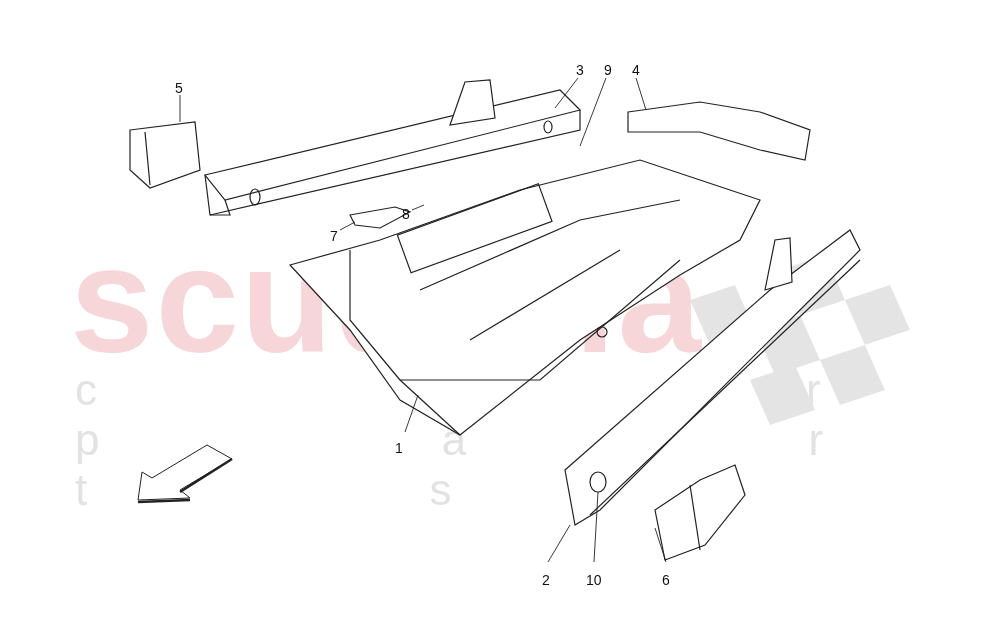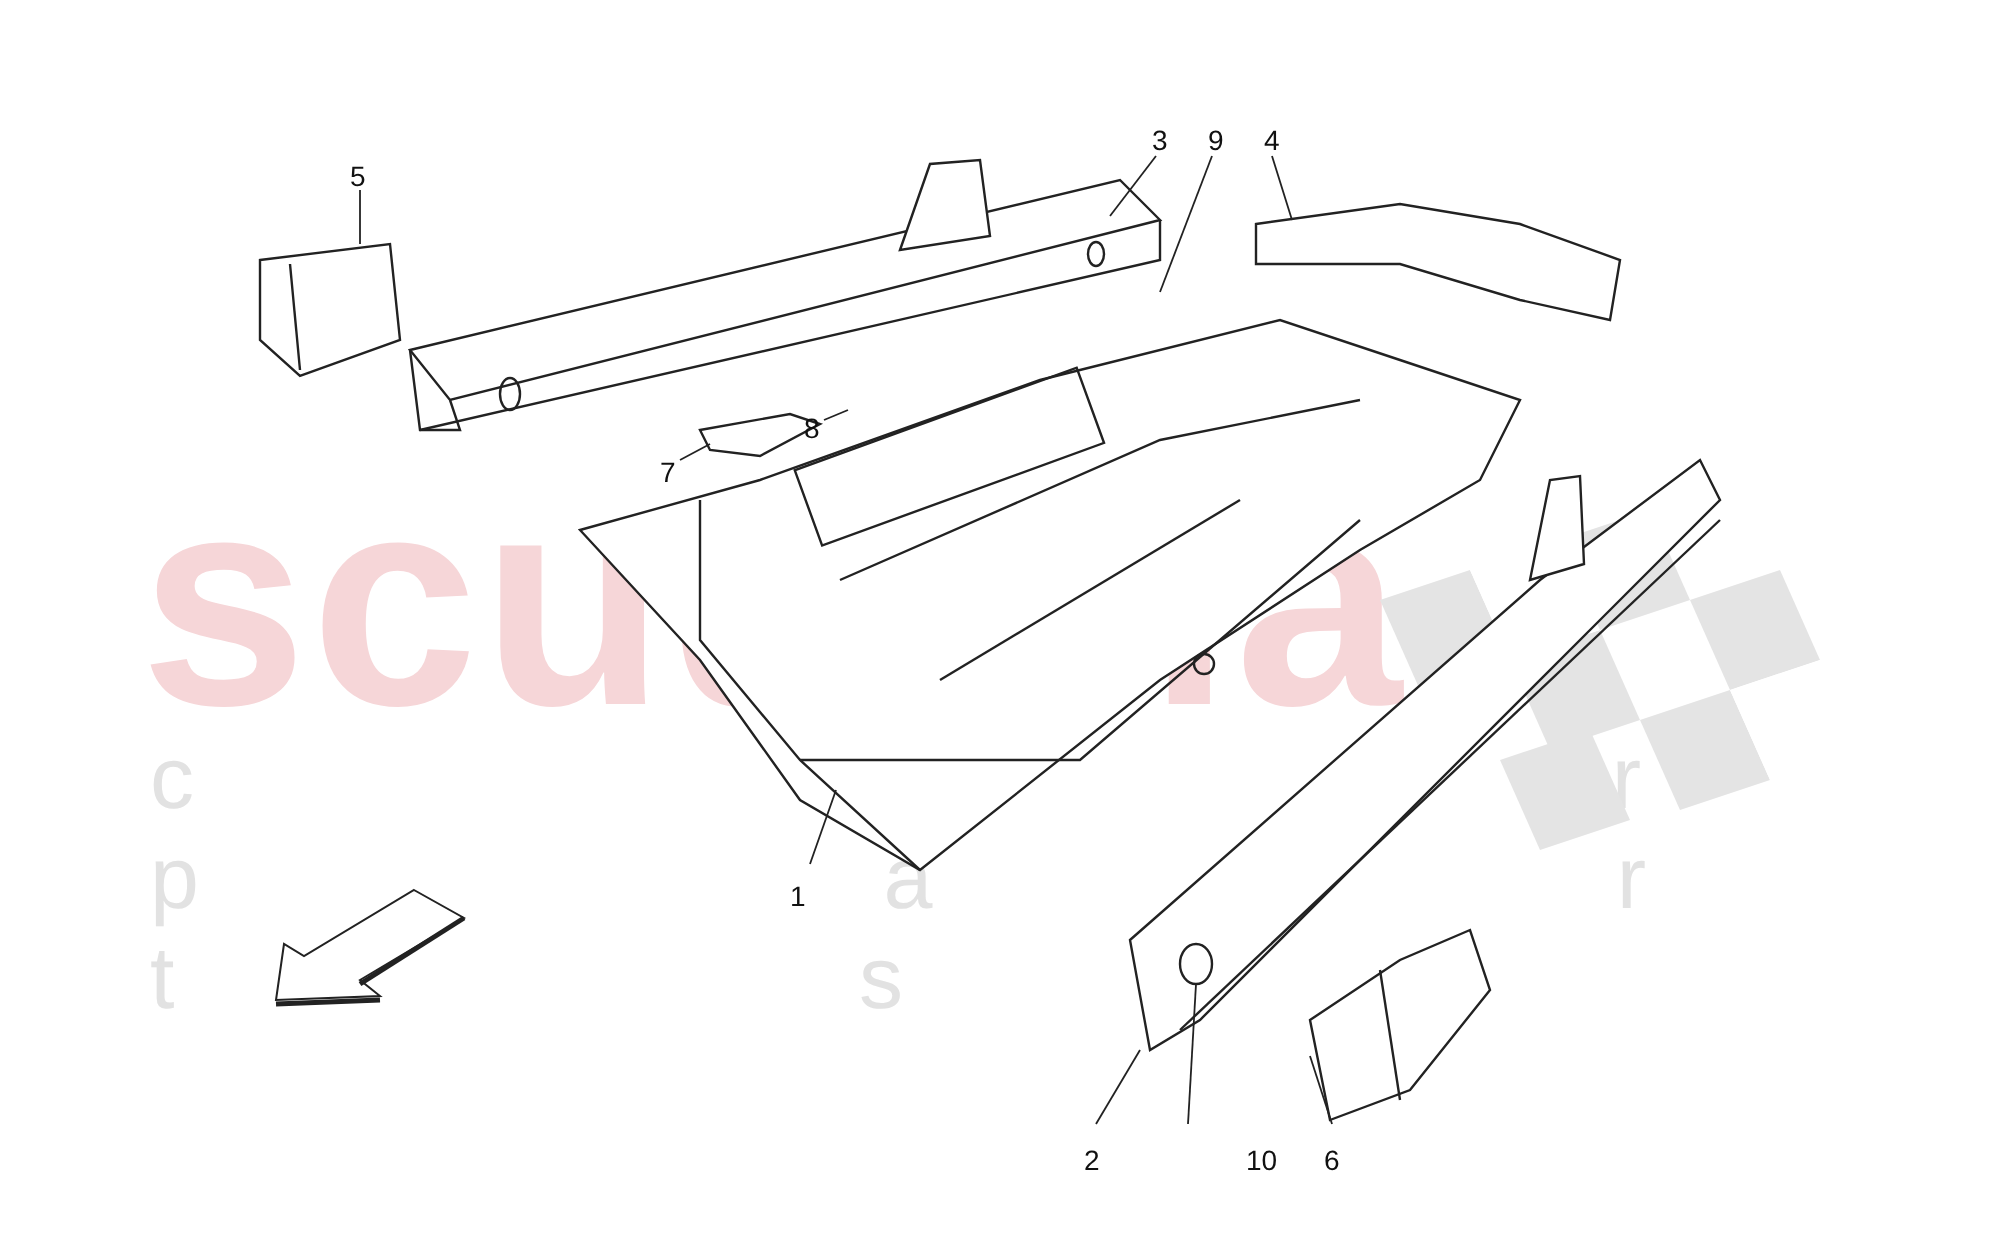--- a/index.html
+++ b/index.html
@@ -97,14 +97,14 @@
 <div>
   <span class="lbl" style="left:395px;top:440px;">1</span>
   <span class="lbl" style="left:542px;top:572px;">2</span>
   <span class="lbl" style="left:576px;top:62px;">3</span>
   <span class="lbl" style="left:632px;top:62px;">4</span>
   <span class="lbl" style="left:175px;top:80px;">5</span>
   <span class="lbl" style="left:662px;top:572px;">6</span>
   <span class="lbl" style="left:330px;top:228px;">7</span>
   <span class="lbl" style="left:402px;top:206px;">8</span>
   <span class="lbl" style="left:604px;top:62px;">9</span>
-  <span class="lbl" style="left:586px;top:572px;margin-left:37px;">10</span>
+  <span class="lbl" style="left:586px;top:572px;">10</span>
 </div>
 
 </body></html>

